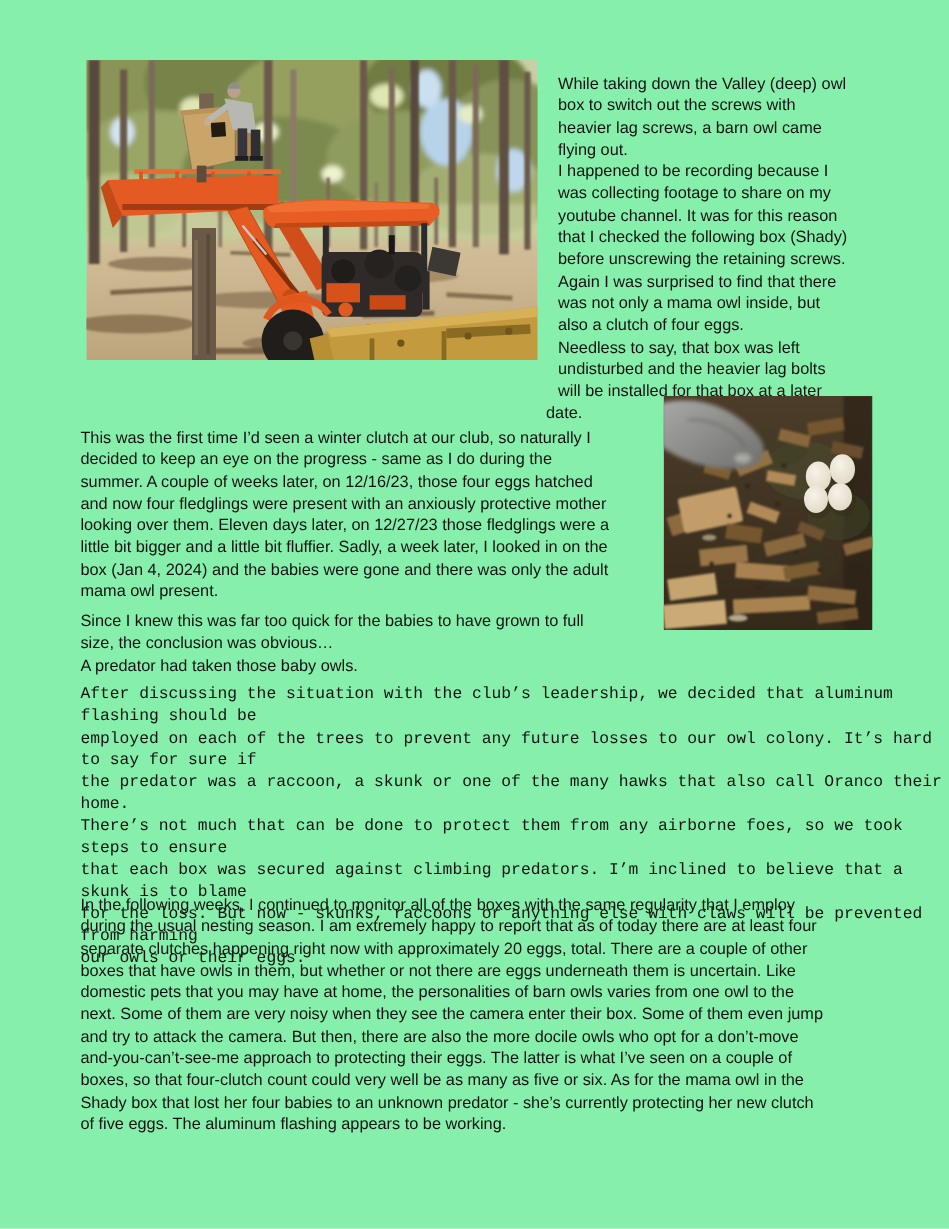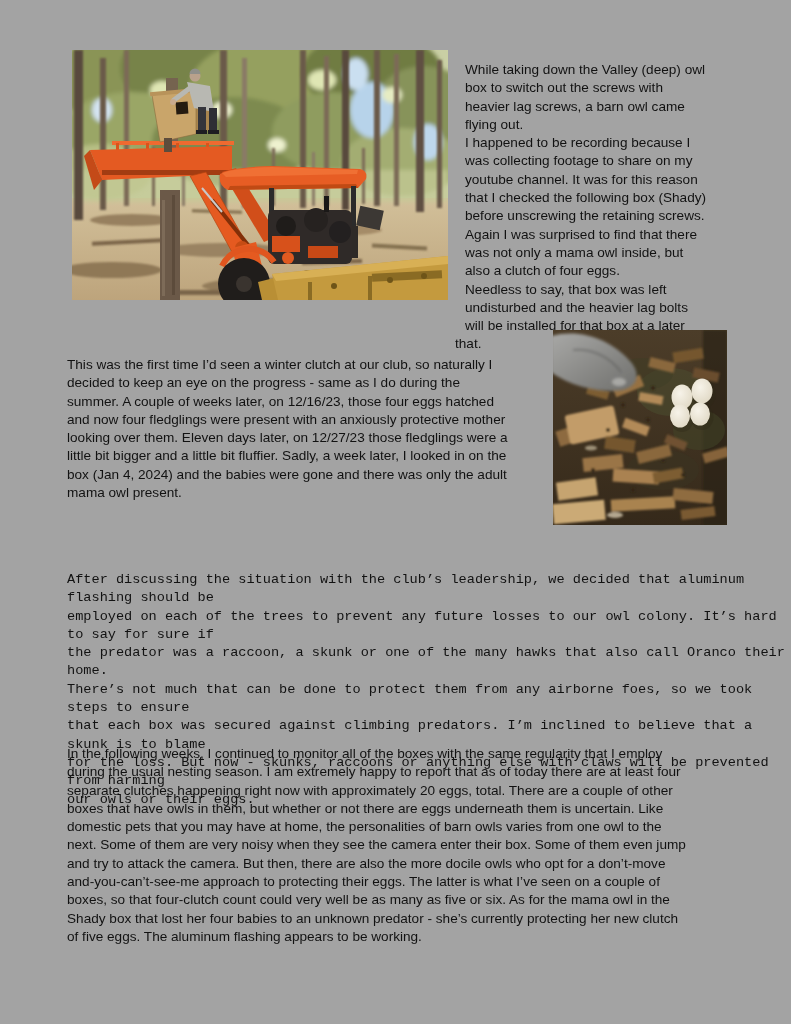--- a/index.html
+++ b/index.html
@@ -1,19 +1,19 @@
 <!DOCTYPE html>
 <html><head>
 <meta charset="utf-8">
 <style>
   html,body{margin:0;padding:0;background:#ffffff;}
   .page{
     position:relative;
     width:791px;height:1024px;
-    background:#a3a3a3;
+    background:#86efac;
     overflow:hidden;
     font-family:"Liberation Sans", sans-serif;
   }
   .para{
     position:absolute;
     white-space:pre-line;
     font-size:13.6px;
     line-height:18.3px;
     color:#121212;
   }
@@ -201,21 +201,21 @@
 was collecting footage to share on my
 youtube channel. It was for this reason
 that I checked the following box (Shady)
 before unscrewing the retaining screws.
 Again I was surprised to find that there
 was not only a mama owl inside, but
 also a clutch of four eggs.
 Needless to say, that box was left
 undisturbed and the heavier lag bolts
 will be installed for that box at a later</div>
-  <div class="para p1-last">that.</div>
+  <div class="para p1-last">date.</div>
 
   <figure id="photo-nest">
     <svg width="174" height="195" viewBox="0 0 174 195">
       <defs>
         <filter id="nb" x="-20%" y="-20%" width="140%" height="140%">
             <feGaussianBlur stdDeviation="0.8"></feGaussianBlur>
           </filter>
         <filter id="wb" x="-30%" y="-30%" width="160%" height="160%">
             <feGaussianBlur stdDeviation="1.6"></feGaussianBlur>
           </filter>
@@ -298,20 +298,23 @@
   </figure>
 
   <div class="para p2">This was the first time I’d seen a winter clutch at our club, so naturally I
 decided to keep an eye on the progress - same as I do during the
 summer. A couple of weeks later, on 12/16/23, those four eggs hatched
 and now four fledglings were present with an anxiously protective mother
 looking over them. Eleven days later, on 12/27/23 those fledglings were a
 little bit bigger and a little bit fluffier. Sadly, a week later, I looked in on the
 box (Jan 4, 2024) and the babies were gone and there was only the adult
 mama owl present.</div>
+  <div class="para p3">Since I knew this was far too quick for the babies to have grown to full
+size, the conclusion was obvious…
+A predator had taken those baby owls.</div>
   <div class="para p4">After discussing the situation with the club’s leadership, we decided that aluminum flashing should be
 employed on each of the trees to prevent any future losses to our owl colony. It’s hard to say for sure if
 the predator was a raccoon, a skunk or one of the many hawks that also call Oranco their home.
 There’s not much that can be done to protect them from any airborne foes, so we took steps to ensure
 that each box was secured against climbing predators. I’m inclined to believe that a skunk is to blame
 for the loss. But now - skunks, raccoons or anything else with claws will be prevented from harming
 our owls or their eggs.</div>
   <div class="para p5">In the following weeks, I continued to monitor all of the boxes with the same regularity that I employ
 during the usual nesting season. I am extremely happy to report that as of today there are at least four
 separate clutches happening right now with approximately 20 eggs, total. There are a couple of other

